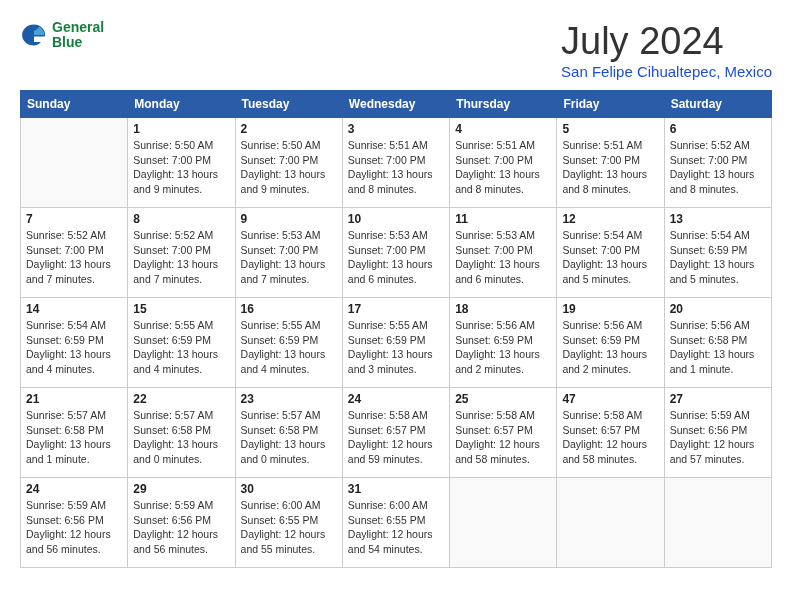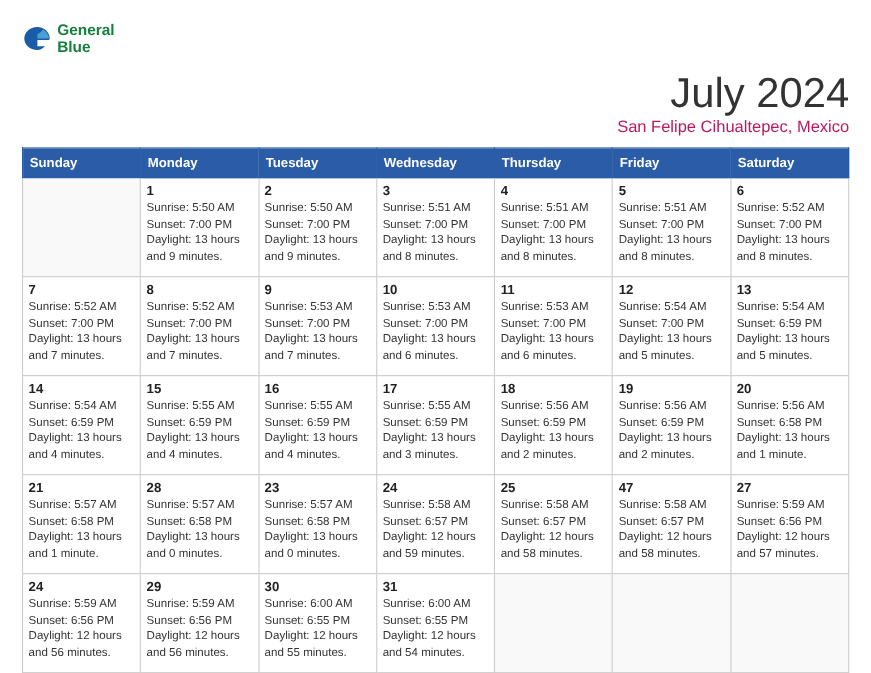--- a/index.html
+++ b/index.html
@@ -25,31 +25,29 @@
       font-size: 14px;
       font-weight: bold;
       color: #15803d;
       line-height: 1.1;
     }
     .logo-icon {
       width: 28px;
       height: 28px;
     }
     .title-area {
-      text-align: right;
-      margin-top: 44px;
     }
     .month-year {
       font-size: 38px;
       color: #333;
       font-weight: normal;
     }
     .location {
       font-size: 15px;
-      color: #be185d;
+      color: #1d4ed8;
     }
     table {
       width: 100%;
       border-collapse: collapse;
       font-size: 11px;
       border-radius: 25px;
     }
     thead th {
       background-color: #2a5ca8;
       color: #fff;
@@ -267,21 +265,21 @@
       </tr>
       <tr>
         <td>
           <div class="day-number">21</div>
           <div class="day-info" style="white-space: pre-line;">Sunrise: 5:57 AM
 Sunset: 6:58 PM
 Daylight: 13 hours
 and 1 minute.</div>
         </td>
         <td>
-          <div class="day-number">28</div>
+          <div class="day-number">22</div>
           <div class="day-info" style="white-space: pre-line;">Sunrise: 5:57 AM
 Sunset: 6:58 PM
 Daylight: 13 hours
 and 0 minutes.</div>
         </td>
         <td>
           <div class="day-number">23</div>
           <div class="day-info" style="white-space: pre-line;">Sunrise: 5:57 AM
 Sunset: 6:58 PM
 Daylight: 13 hours

